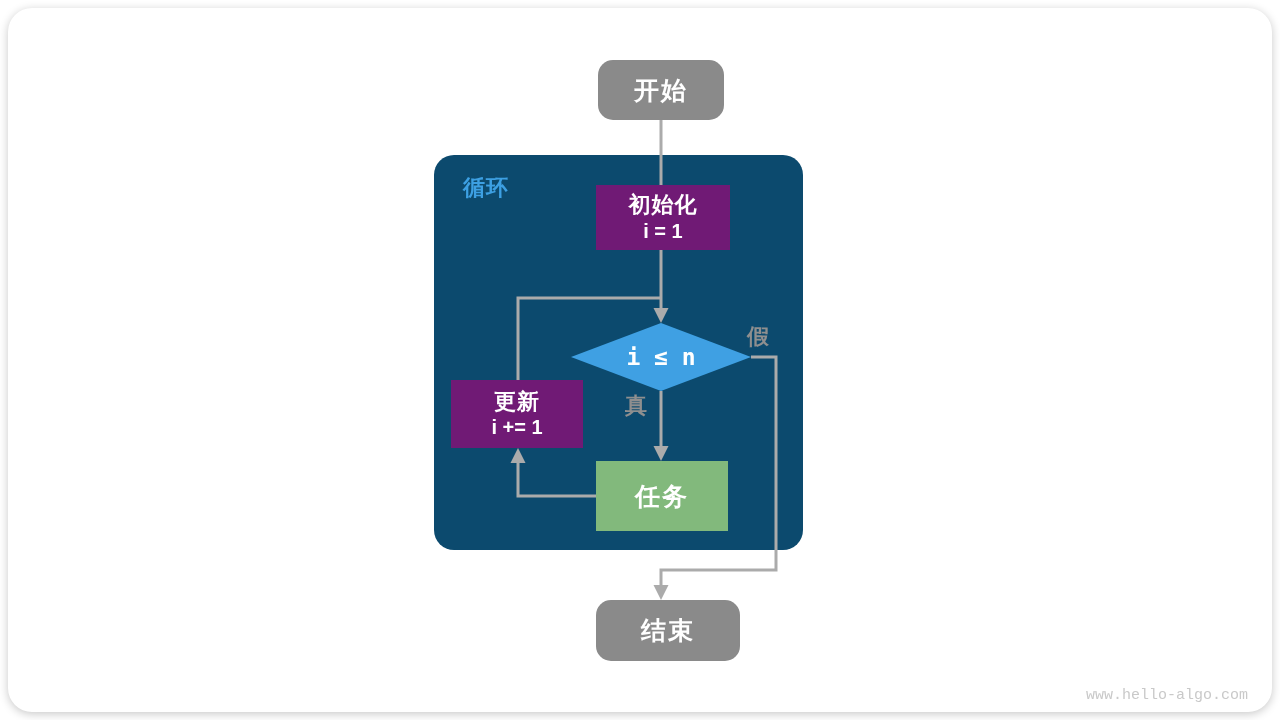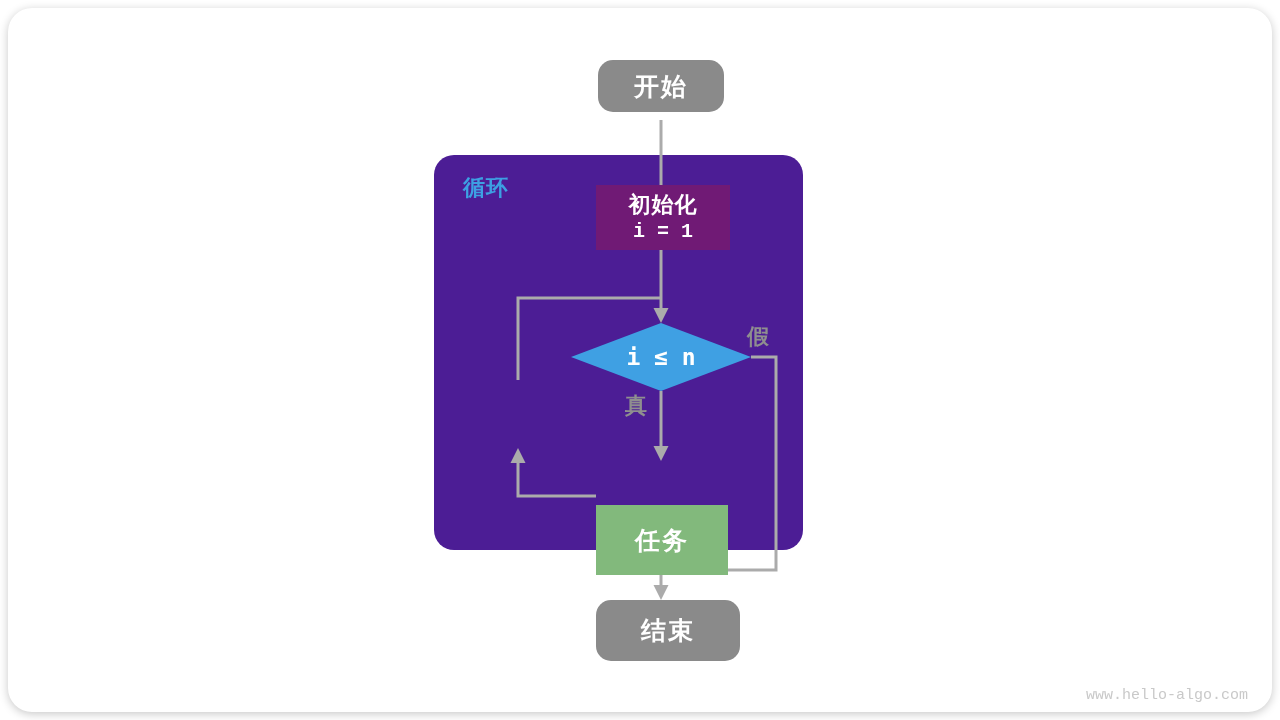--- a/index.html
+++ b/index.html
@@ -21,21 +21,21 @@
   }
   .diagram {
     position: absolute;
     left: 0; top: 0;
     width: 1280px; height: 720px;
   }
   .loop-container {
     position: absolute;
     left: 426px; top: 147px;
     width: 369px; height: 395px;
-    background: #4c1d95;
+    background: #0c4a6e;
     border-radius: 20px;
     z-index: 1;
   }
   .loop-label {
     position: absolute;
     left: 29px; top: 18px;
     color: #3da0e3;
     font-size: 22px;
     font-weight: bold;
     letter-spacing: 1px;
@@ -61,30 +61,29 @@
     font-size: 25px;
     font-weight: bold;
     letter-spacing: 2px;
   }
   .process-blue { background: #701a75; }
   .process-green {
     background: #82b97c;
     font-size: 25px;
     font-weight: bold;
     letter-spacing: 2px;
-    margin-top: 44px;
   }
   .node .cjk-line {
     font-size: 22px;
     font-weight: bold;
     letter-spacing: 1px;
     line-height: 1.25;
   }
   .node .code-line {
-    font-family: Liberation Mono, monospace;
+    font-family: Liberation Sans, sans-serif;
     font-size: 20px;
     font-weight: 600;
     line-height: 1.25;
   }
   .diamond {
     position: absolute;
     left: 563px; top: 315px;
     width: 180px; height: 68px;
     background: #3fa0e3;
     clip-path: polygon(50% 0, 100% 50%, 50% 100%, 0 50%);
@@ -140,36 +139,40 @@
       <path d="M 743,349 L 768,349 L 768,562 L 653,562 L 653,578"></path>
 
       <g fill="#ababab" stroke="none">
         <polygon points="653,315 645.5,300 660.5,300"></polygon>
         <polygon points="653,453 645.5,438 660.5,438"></polygon>
         <polygon points="510,440 502.5,455 517.5,455"></polygon>
         <polygon points="653,592 645.5,577 660.5,577"></polygon>
       </g>
     </svg>
 
-    <div class="node terminal" style="left:590px; top:52px; width:126px; height:52px;">
+    <div class="node terminal" style="left:590px; top:52px; width:126px; height:60px;">
       <span>开始</span>
     </div>
 
     <div class="node process-blue" style="left:588px; top:177px; width:134px; height:65px;">
       <span class="cjk-line">初始化</span>
       <span class="code-line">i = 1</span>
     </div>
 
     <div class="diamond">
       <span>i ≤ n</span>
     </div>
 
     <div class="edge-label true-label">真</div>
     <div class="edge-label false-label">假</div>
 
+    <div class="node process-blue" style="left:443px; top:372px; width:132px; height:68px;">
+      <span class="cjk-line">更新</span>
+      <span class="code-line">i += 1</span>
+    </div>
 
     <div class="node process-green" style="left:588px; top:453px; width:132px; height:70px;">
       <span>任务</span>
     </div>
 
     <div class="node terminal" style="left:588px; top:592px; width:144px; height:61px;">
       <span>结束</span>
     </div>
 
     <div class="watermark">www.hello-algo.com</div>

